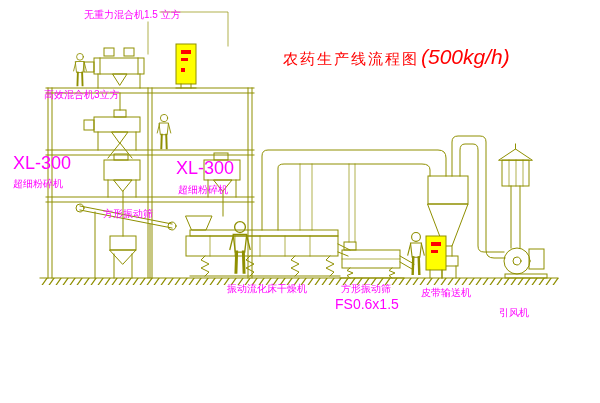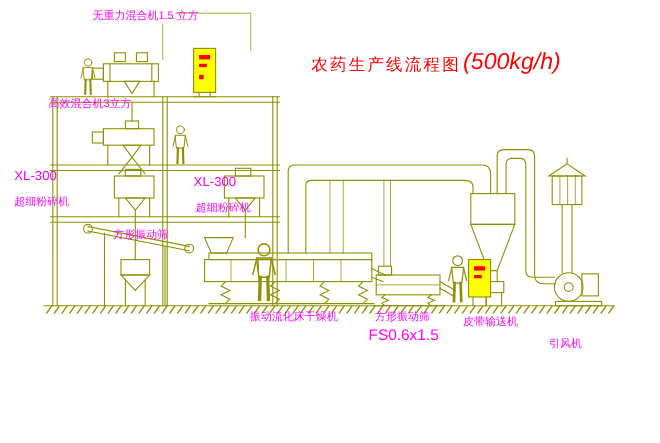--- a/index.html
+++ b/index.html
@@ -11,21 +11,21 @@
   #draw { position:absolute; left:0; top:0; }
   #draw * { stroke:var(--line); fill:none; stroke-width:1; stroke-linecap:square; }
   #draw .yfill { fill:var(--cabinet); }
   #draw .rmark { fill:var(--marker); stroke:none; }
   #draw .thick { stroke-width:2.2; }
   #draw .thin  { stroke-width:0.7; }
   #draw .hatchline { stroke-linecap:butt; stroke-width:7; stroke-dasharray:1.5 5.5; }
   .lbl { position:absolute; color:var(--label); white-space:nowrap; line-height:1;text-align:center; }
   .s10 { font-size:10px; }
   .s14 { font-size:14px; }
-  .s15 { font-size:12px; }
+  .s15 { font-size:18px; }
   .title-row { position:absolute; left:283px; top:45px; display:flex; align-items:flex-end; color:var(--title); white-space:nowrap; }
   .title-main { font-size:15px; letter-spacing:2px; }
   .title-cap  { font-size:21px; margin-left:2px; font-weight:normal;font-style:italic; }
 </style>
 </head>
 <body>
 
 <div class="canvas" style="--line: #8f8f00; --label: #ff00ff; --title: #ff0000; --cabinet: #ffff00; --marker: #ff0000;">
 
   <svg id="draw" width="600" height="403" viewBox="0 0 600 403">

